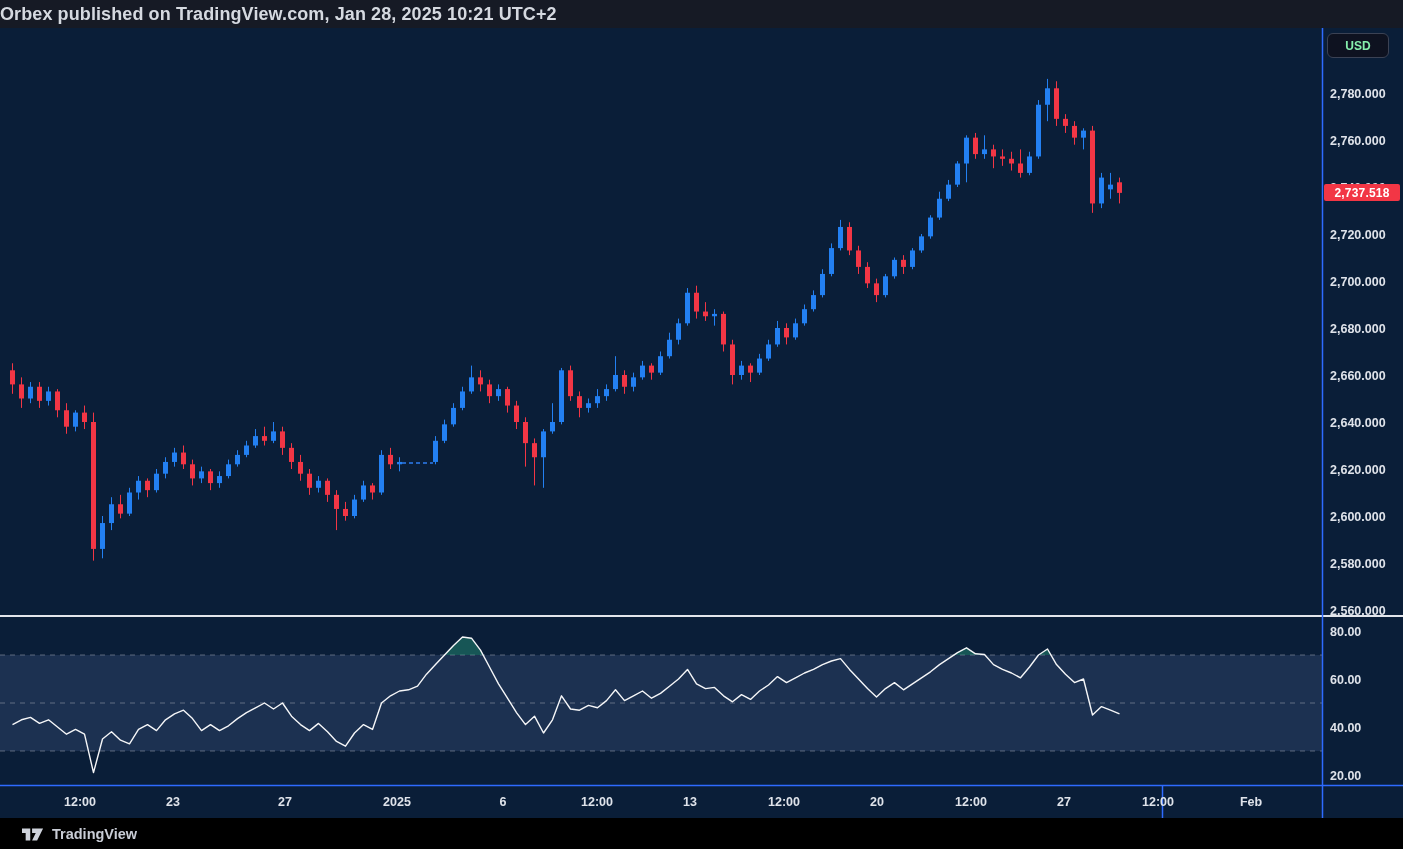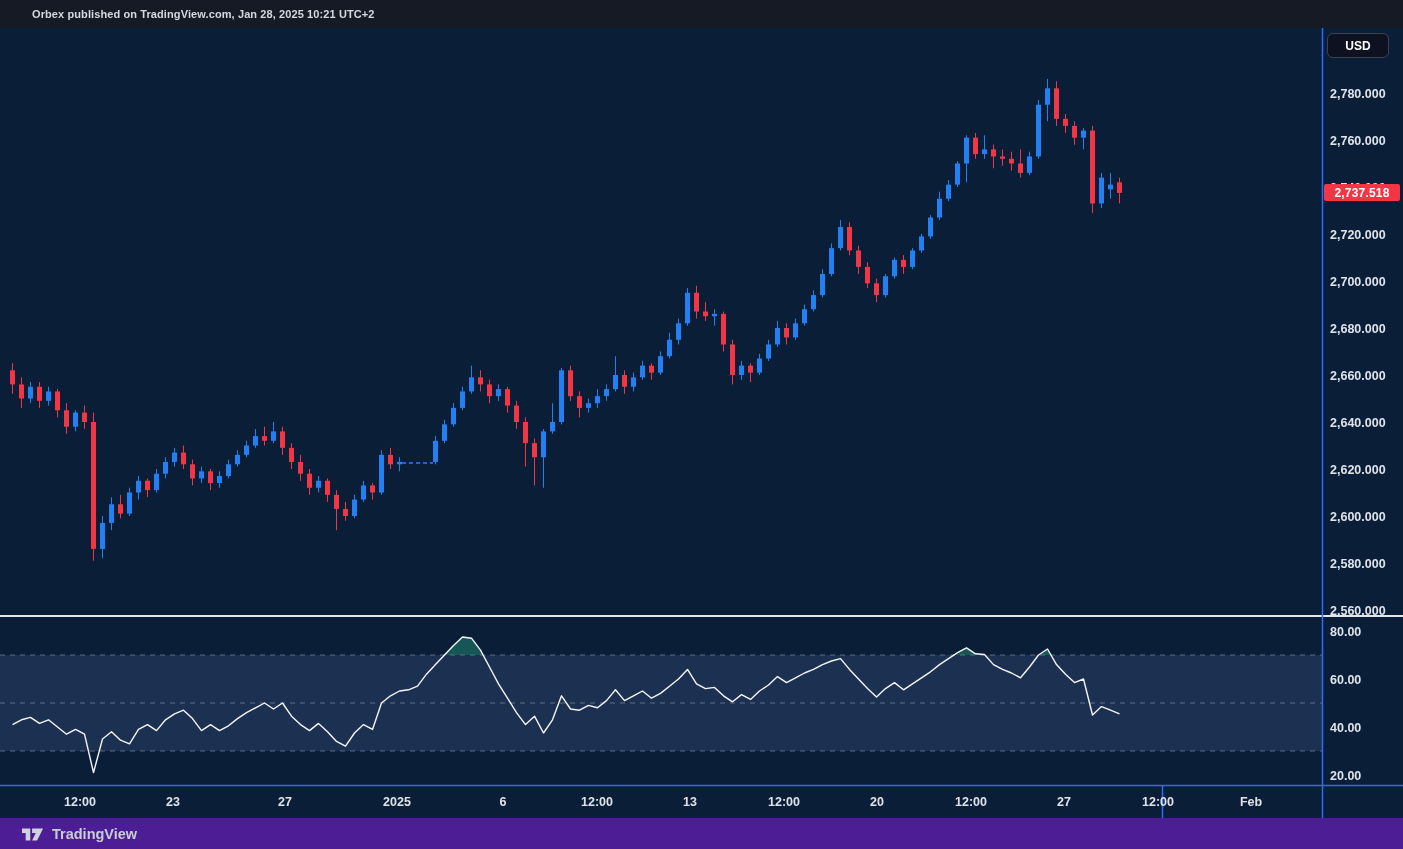--- a/index.html
+++ b/index.html
@@ -1,29 +1,29 @@
 <!DOCTYPE html>
 <html><head>
 <meta charset="utf-8">
 <style>
   html,body{margin:0;padding:0;background:#161a25;}
   .page{position:relative;width:1403px;height:849px;overflow:hidden;background:#161a25;
         font-family:"Liberation Sans",sans-serif;}
   .header{position:absolute;left:0;top:0;width:1403px;height:28px;background:#161a25;
           display:flex;align-items:center;}
-  .header-title{padding-left:32px;color:#d5d9e0;font-size:11px;font-weight:700;letter-spacing:.1px;}
+  .header-title{color:#d5d9e0;font-size:18px;font-weight:700;letter-spacing:.1px;}
   .chart-wrap{position:absolute;left:0;top:28px;width:1403px;height:790px;background:#0a1e38;}
   #chart-svg{position:absolute;left:0;top:0;}
   .usd-button{position:absolute;left:1327px;top:5px;width:60px;height:23px;
-      background:#0e1220;border:1px solid #3b4254;border-radius:6px;color:#ffffff;
+      background:#0e1220;border:1px solid #3b4254;border-radius:6px;color:#86efac;
       font-size:12px;font-weight:700;display:flex;align-items:center;justify-content:center;}
   .price-tag{position:absolute;left:1324px;top:158px;width:76px;height:17px;background:#f23645;
       border-radius:2px;color:#ffffff;font-size:12px;font-weight:700;display:flex;
       align-items:center;justify-content:center;letter-spacing:.2px;}
-  .footer{position:absolute;left:0;top:818px;width:1403px;height:31px;background:#4c1d95;
+  .footer{position:absolute;left:0;top:818px;width:1403px;height:31px;background:#000000;
           display:flex;align-items:center;}
   .footer-logo{margin-left:22px;display:flex;align-items:center;}
   .footer-brand{margin-left:8px;color:#c9cdd6;font-size:14.5px;font-weight:700;}
 </style>
 </head>
 <body>
 
 <div class="page">
 
   <div class="header">

